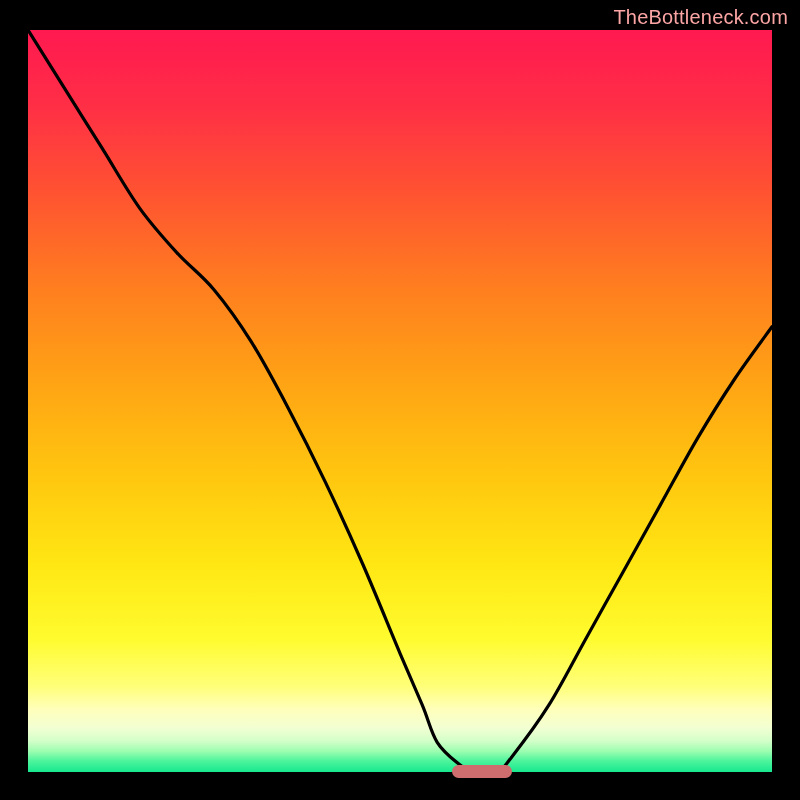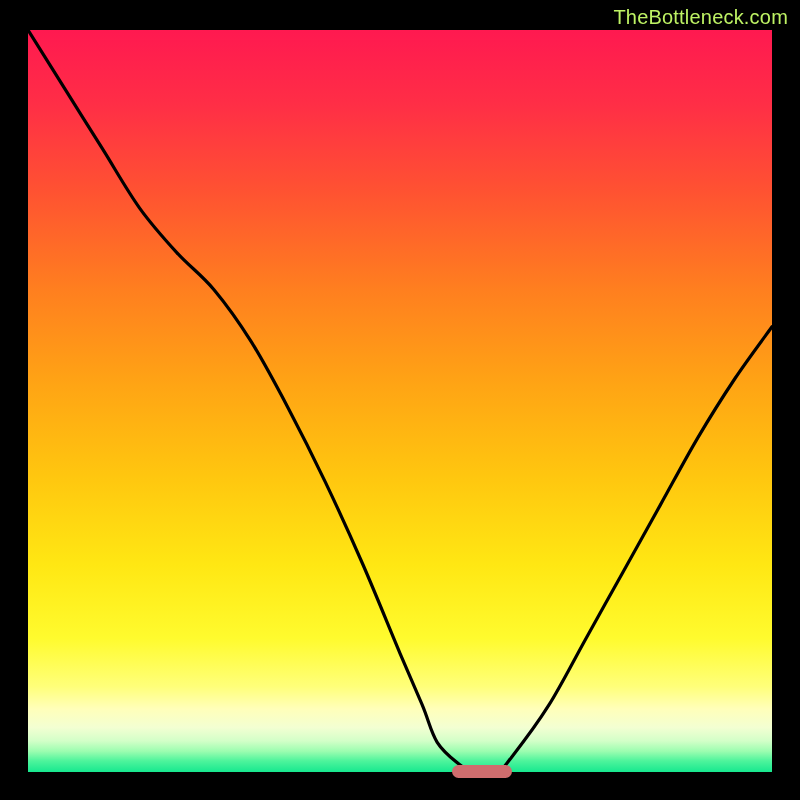--- a/index.html
+++ b/index.html
@@ -14,21 +14,21 @@
   .frame {
     position: relative;
     width: 800px;
     height: 800px;
     background: #000;
   }
   .watermark {
     position: absolute;
     top: 6px;
     right: 12px;
-    color: #bef264;
+    color: #fca5a5;
     font-size: 20px;
     font-weight: 400;
     letter-spacing: 0.2px;
     z-index: 10;
   }
   .plot-area {
     position: absolute;
     left: 28px;
     top: 30px;
     width: 744px;

